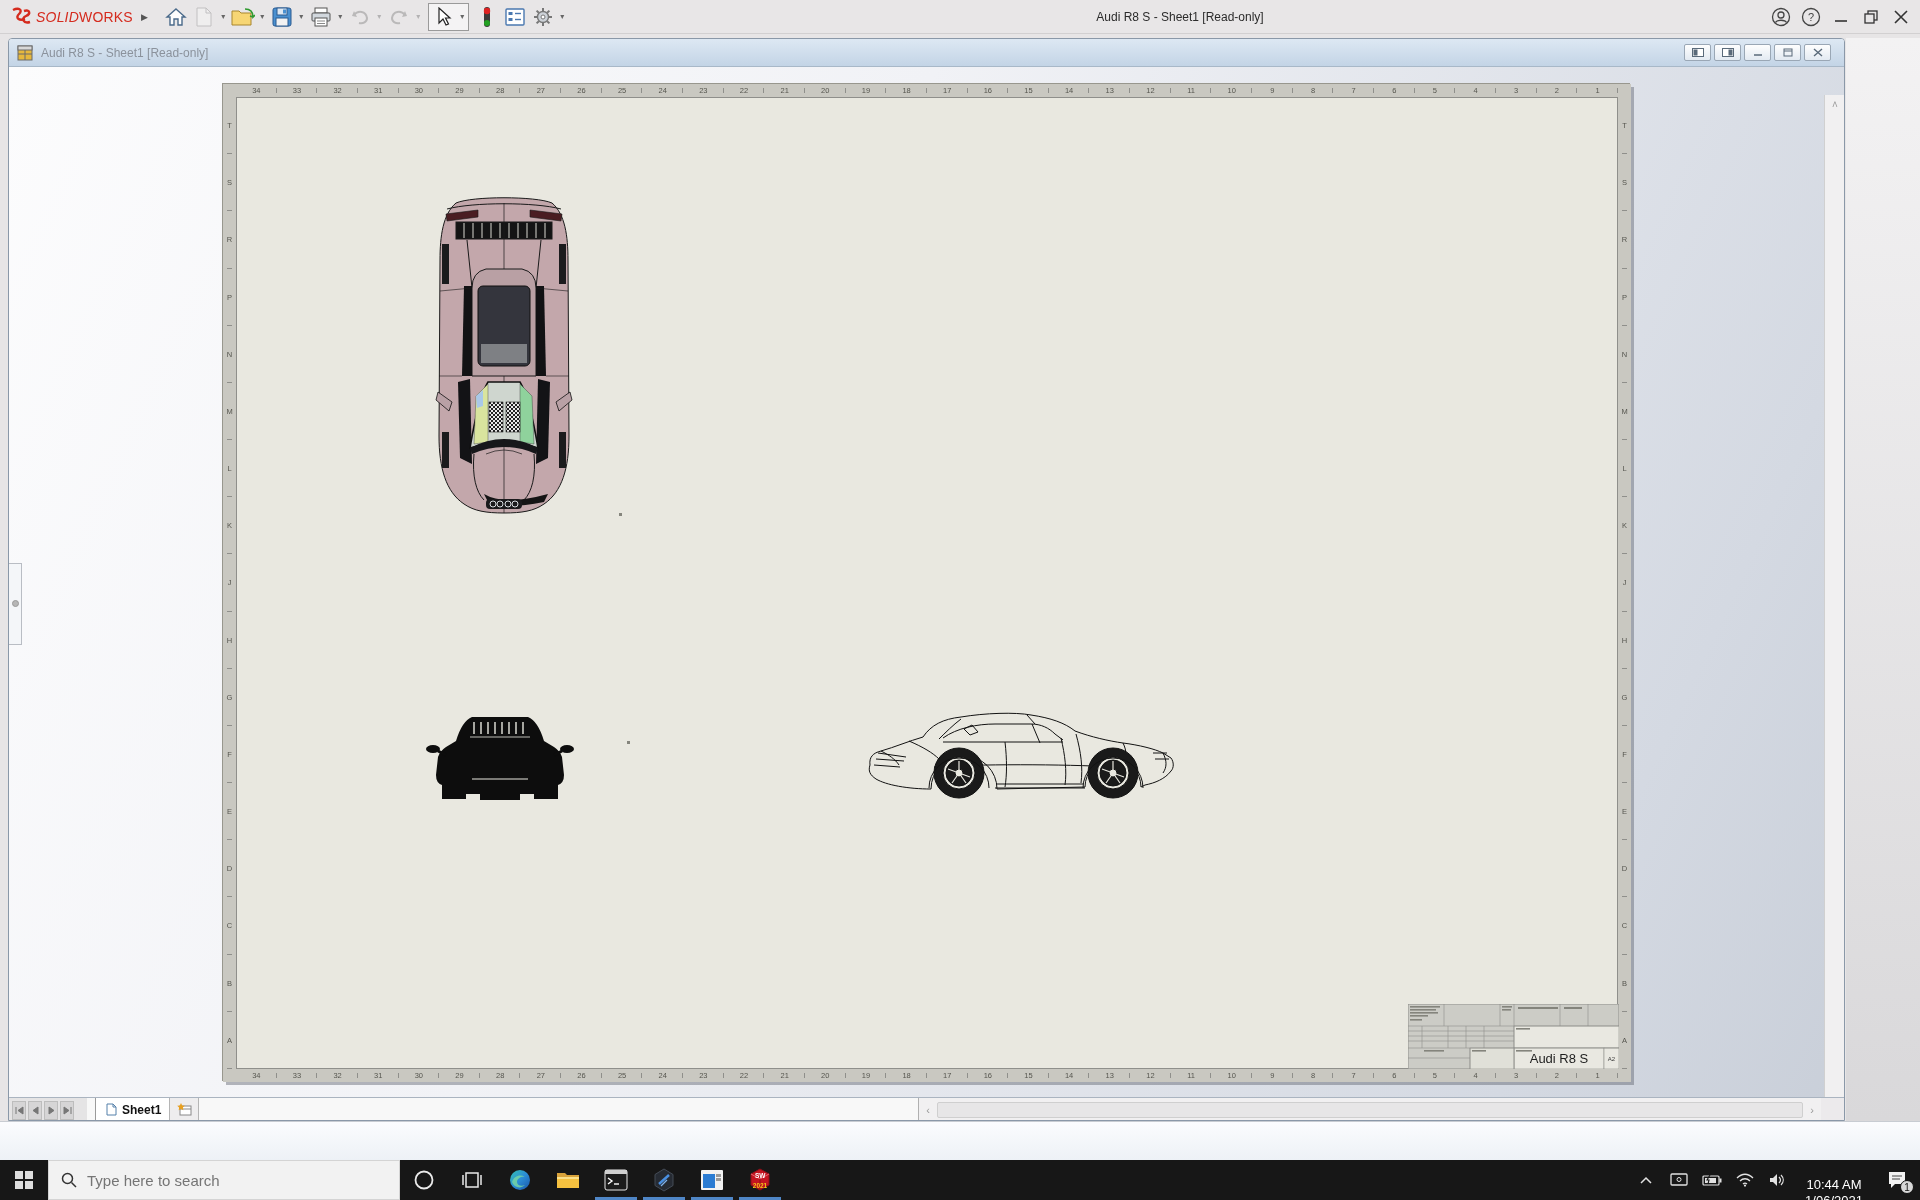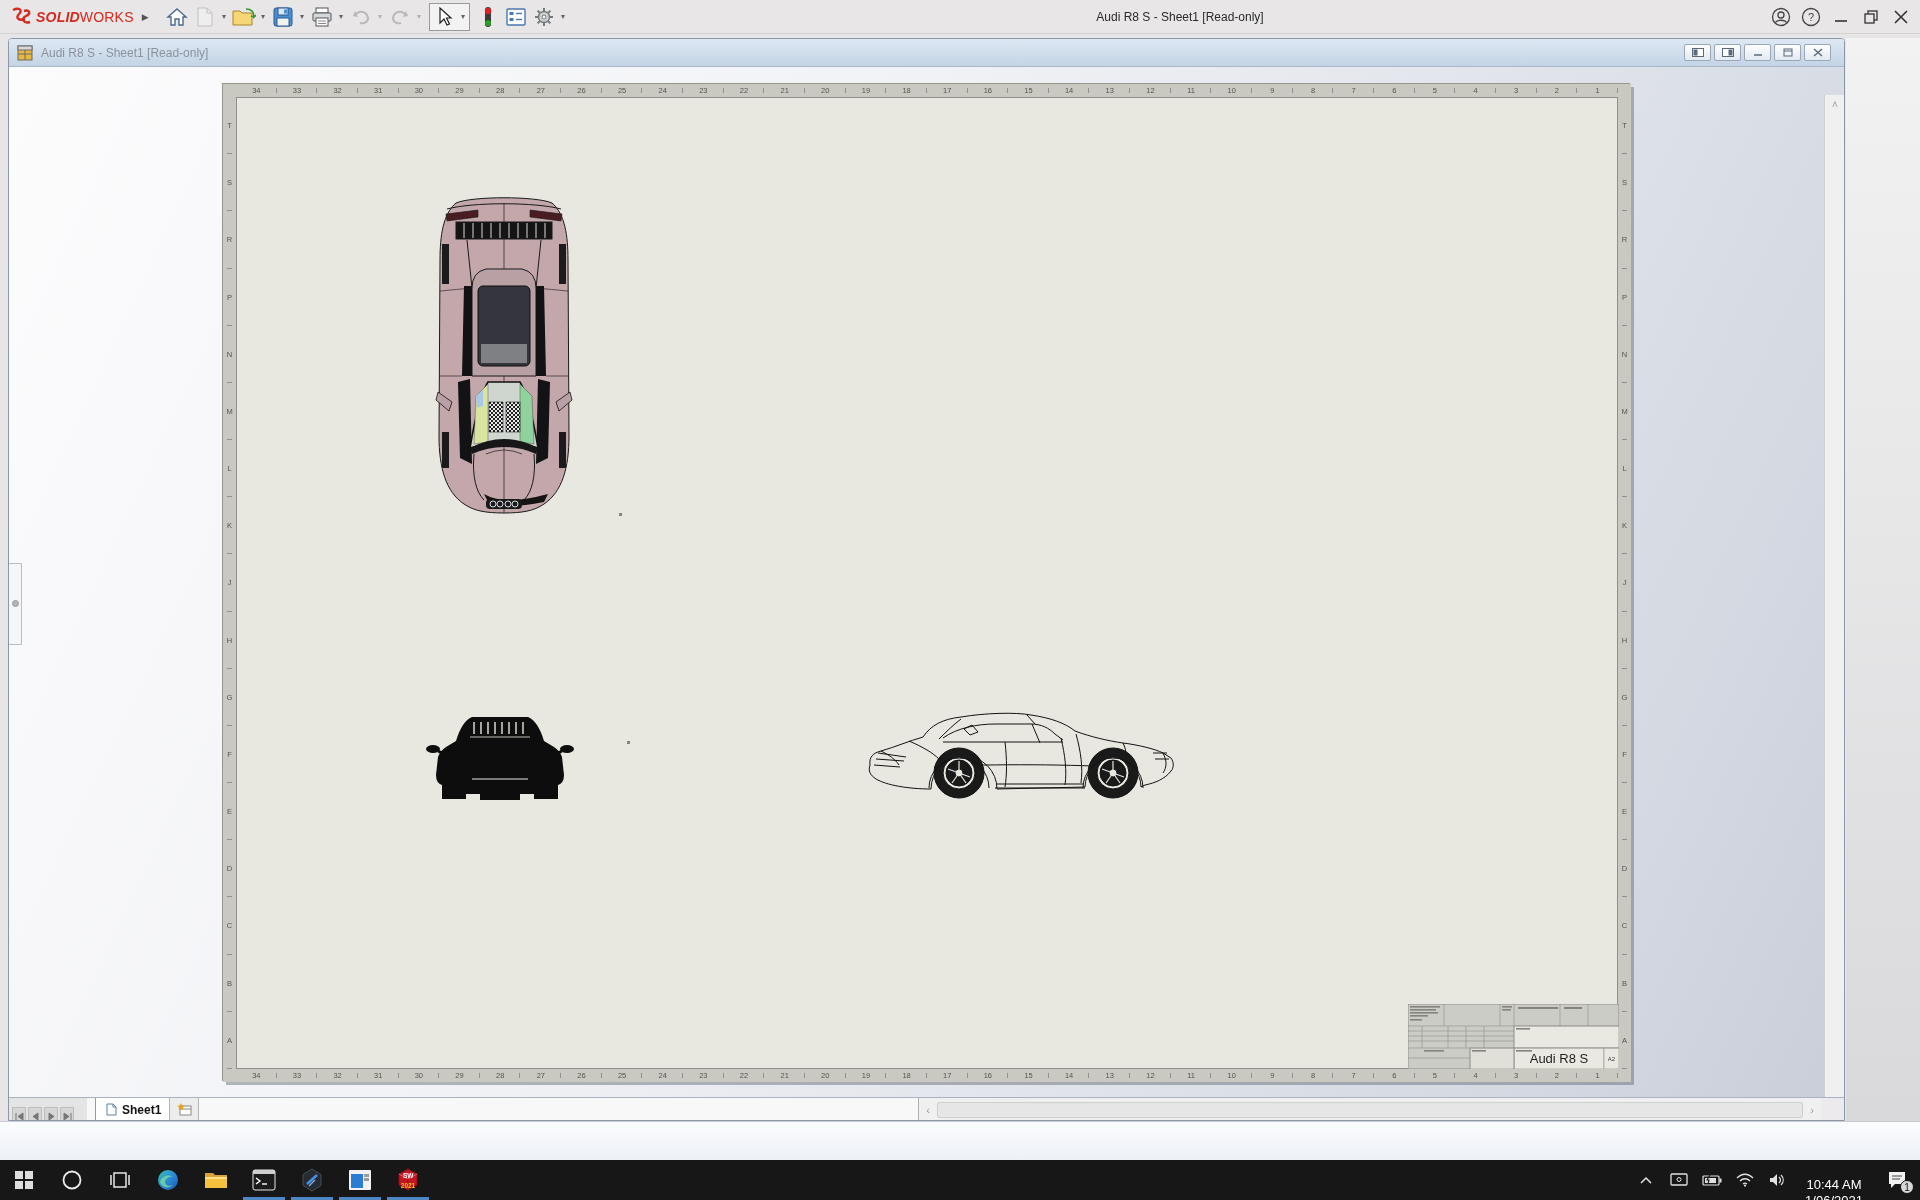--- a/index.html
+++ b/index.html
@@ -5,21 +5,21 @@
   * { margin:0; padding:0; box-sizing:border-box; }
   html,body { width:1920px; height:1200px; overflow:hidden;
     font-family:"Liberation Sans", sans-serif; background:#e7e5e6; }
   .abs { position:absolute; }
 
   
   #app-titlebar { left:0; top:0; width:1920px; height:34px; background:#e8e6e7;
     border-bottom:1px solid #d2d0d1; display:flex; align-items:center; }
   #logo-wrap { display:flex; align-items:center; margin-left:10px; gap:4px; }
   #brand-text { font-size:14px; color:#d52b1e; letter-spacing:.2px; }
-  #brand-text .b { font-weight:bold; font-style:italic; }
+  #brand-text .b { font-weight:normal; font-style:italic; }
   #flyout-arrow { color:#555; font-size:9px; margin-left:8px; }
   .tbtn { width:28px; height:30px; display:flex; align-items:center; justify-content:center; }
   .drop { width:11px; height:30px; display:flex; align-items:center; justify-content:center;
     font-size:8px; color:#666; }
   .dis { opacity:.4; }
   #select-box { display:flex; align-items:center; border:1px solid #9a9a9a; height:28px;
     margin:0 4px; background:#f4f3f4; }
   #app-title { left:1000px; top:0; width:360px; height:34px; line-height:34px;
     text-align:center; font-size:12px; color:#2b2b2b; }
   .winbtn { width:30px; height:34px; display:flex; align-items:center; justify-content:center; }
@@ -59,21 +59,21 @@
   .zone-label { flex:1; display:flex; align-items:center; justify-content:center;
     font-size:7.5px; color:#55554e; }
   #strip-top .zone-label, #strip-bottom .zone-label {
     background:linear-gradient(#8f8f8b,#8f8f8b) right center/1px 5px no-repeat; }
   #strip-left .zone-label, #strip-right .zone-label {
     background:linear-gradient(#8f8f8b,#8f8f8b) center bottom/5px 1px no-repeat; }
   .origin-dot { position:absolute; width:3px; height:3px; background:#85857d; }
 
   
   #tabbar { left:0; top:1058px; width:1835px; height:38px; background:#e5e4e5;
-    border-top:1px solid #aab4c0; display:flex; align-items:center; }
+    border-top:1px solid #aab4c0; display:flex; align-items:flex-start; }
   .navbtn { width:14px; height:19px; margin:3px 1px; background:#d6d5d6;
     border:1px solid #bdbdbd; display:flex; align-items:center; justify-content:center; }
   #tab-filler { position:absolute; left:78px; top:0; width:832px; height:24px;
     background:#f8f8f8; border-right:1px solid #b0b0b0; }
   #sheet-tab { position:absolute; left:86px; top:0; height:24px; padding:0 10px;
     background:#ffffff; border:1px solid #9a9a9a; border-top:none; display:flex;
     align-items:center; gap:5px; font-weight:bold; font-size:12px; color:#111; }
   #add-sheet-tab { position:absolute; left:160px; top:0; height:24px; width:30px;
     background:#eeedee; border:1px solid #b5b5b5; border-top:none; display:flex;
     align-items:center; justify-content:center; }
@@ -682,20 +682,27 @@
 
 <div id="taskbar" class="abs">
   <div id="start-btn">
     <svg width="18" height="18" viewBox="0 0 18 18">
       <rect x="0" y="0" width="8" height="8" fill="#dedede"></rect>
         <rect x="10" y="0" width="8" height="8" fill="#dedede"></rect>
       <rect x="0" y="10" width="8" height="8" fill="#dedede"></rect>
         <rect x="10" y="10" width="8" height="8" fill="#dedede"></rect>
     </svg>
   </div>
+  <div id="search-box">
+    <svg width="16" height="16" viewBox="0 0 16 16">
+      <circle cx="6.5" cy="6.5" r="5" fill="none" stroke="#333" stroke-width="1.5"></circle>
+      <line x1="10.5" y1="10.5" x2="15" y2="15" stroke="#333" stroke-width="1.5"></line>
+    </svg>
+    <input type="text" placeholder="Type here to search" style="">
+  </div>
   <div class="taskicon">
     <svg width="22" height="22" viewBox="0 0 22 22">
         <circle cx="11" cy="11" r="8.5" fill="none" stroke="#eaeaea" stroke-width="1.8"></circle>
       </svg>
   </div>
   <div class="taskicon">
     <svg width="22" height="18" viewBox="0 0 22 18">
         <rect x="5" y="2" width="12" height="14" fill="none" stroke="#eaeaea" stroke-width="1.5"></rect>
         <path d="M2,4 L2,14 M20,4 L20,14" stroke="#eaeaea" stroke-width="1.5"></path>
       </svg>

